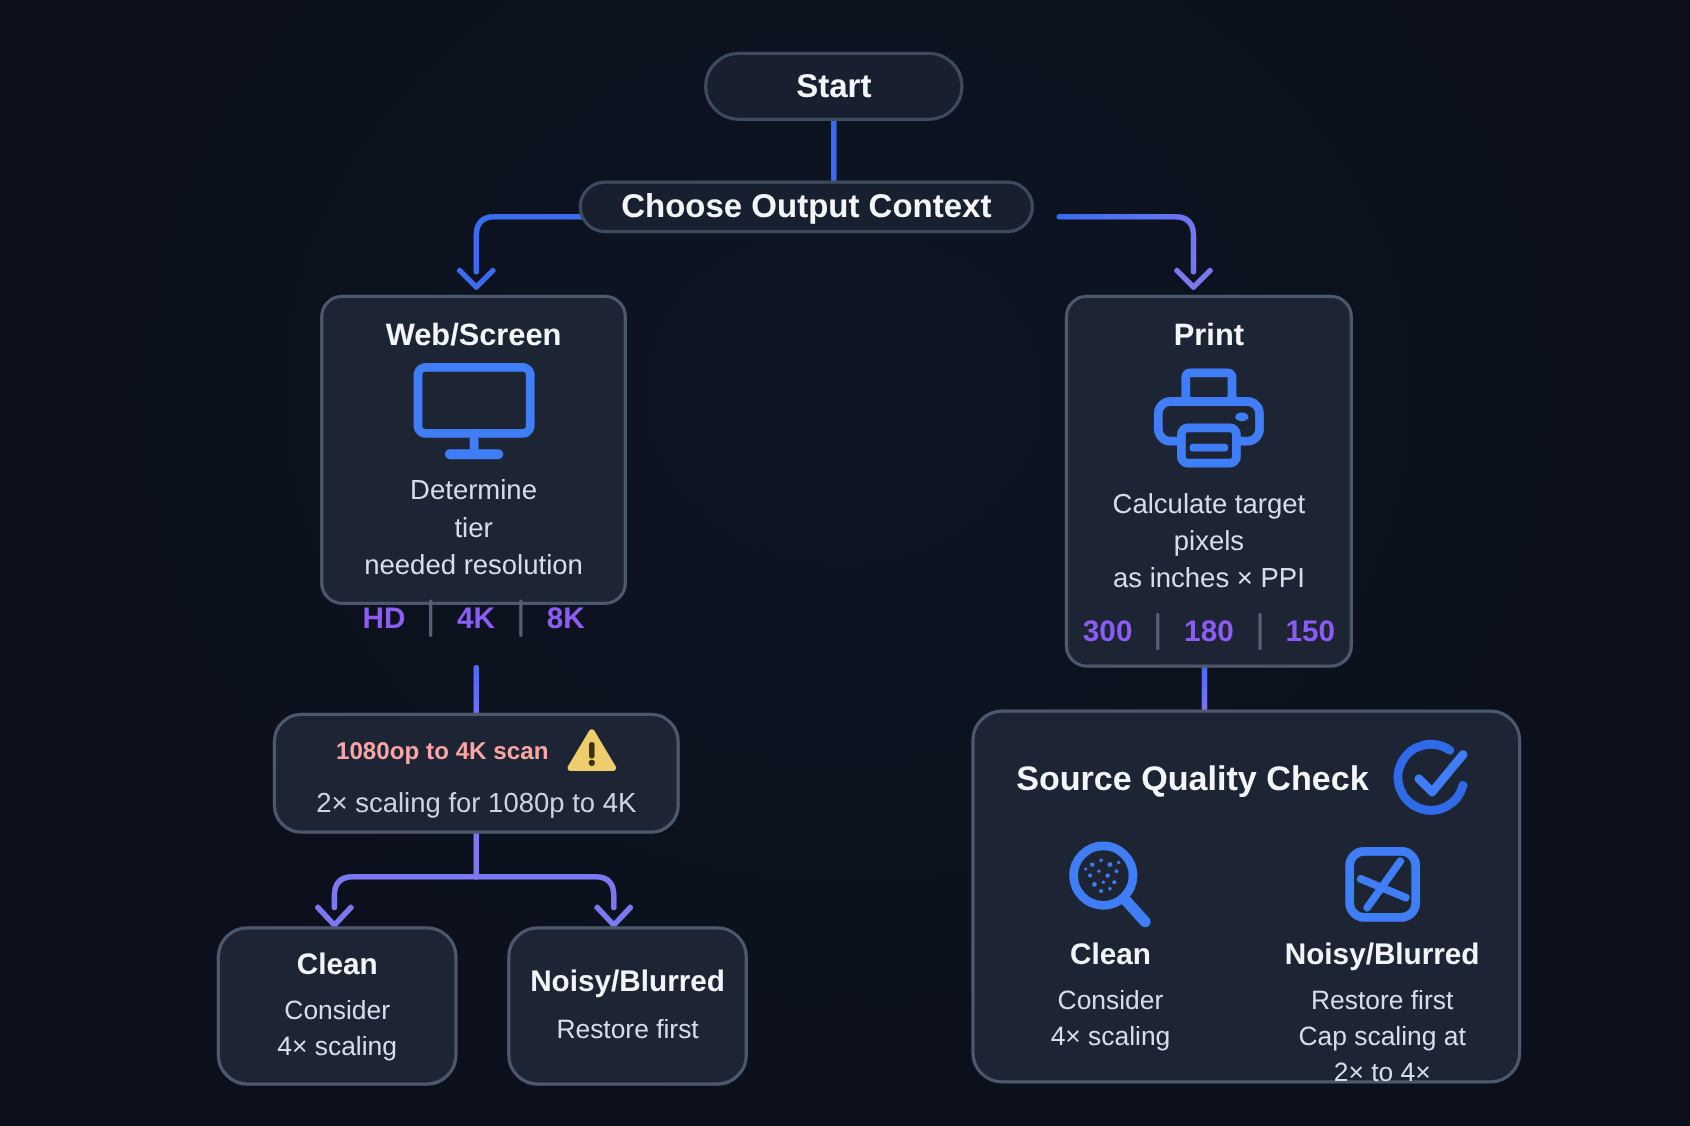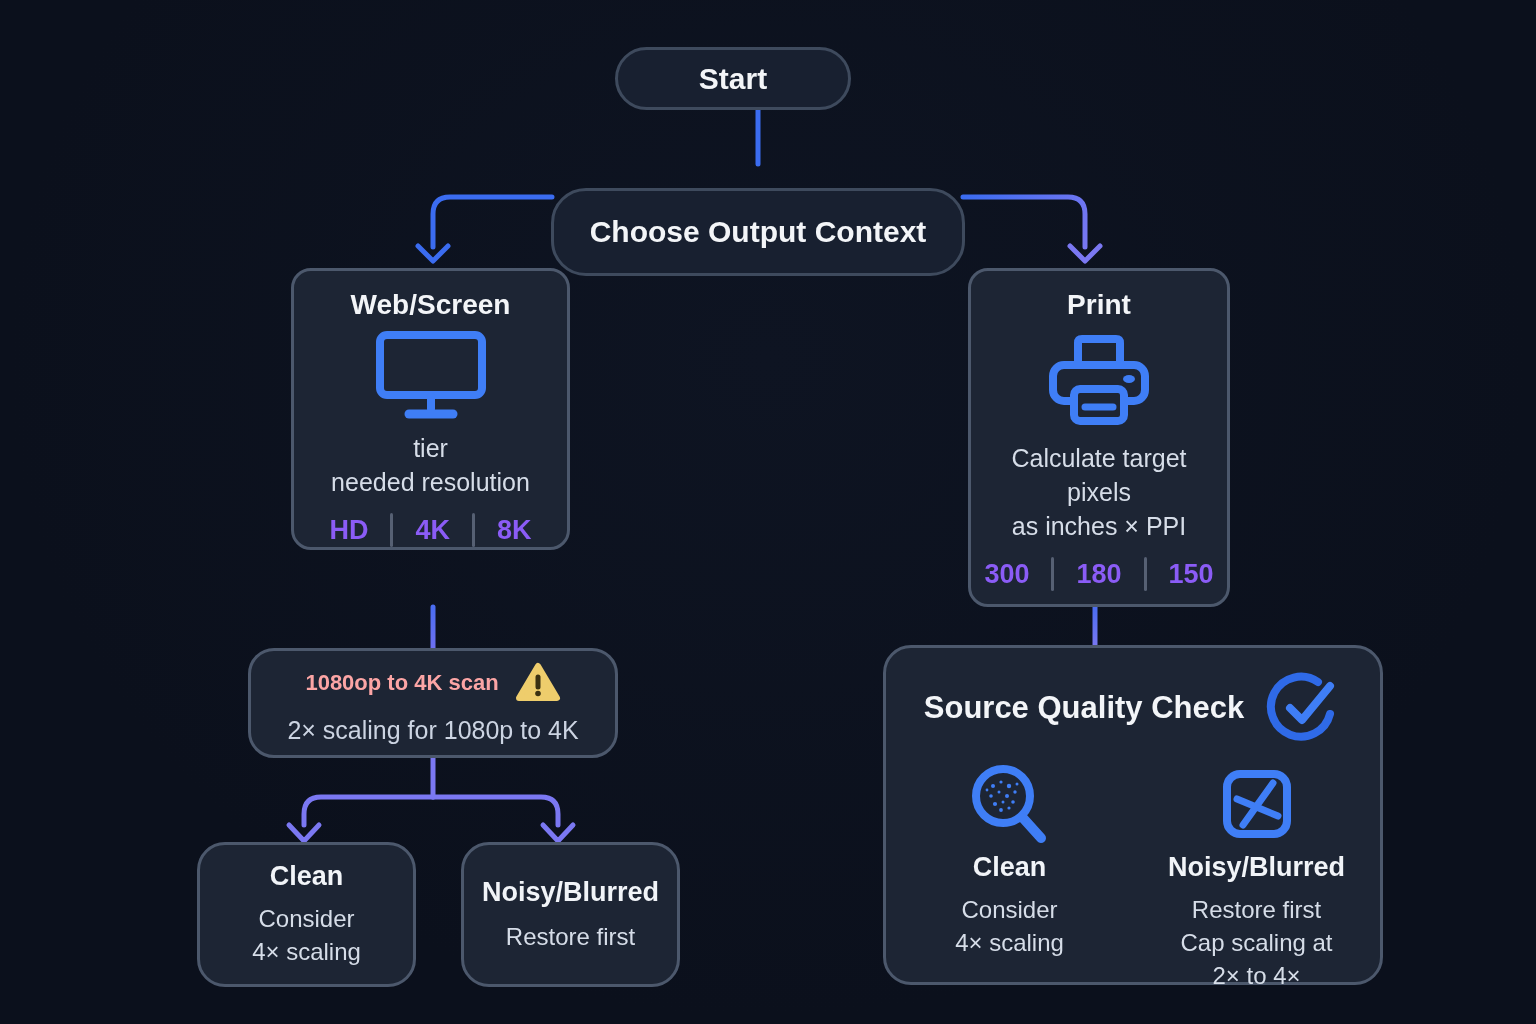--- a/index.html
+++ b/index.html
@@ -62,38 +62,39 @@
       <path d="M 433 607 L 433 648" stroke="url(#gradDownL)"></path>
       <path d="M 1095 607 L 1095 646" stroke="url(#gradDownR)"></path>
       <path d="M 433 758 L 433 797" stroke="#7b78f2"></path>
       <path d="M 433 797 L 321 797 Q 304 797 304 814 L 304 825" stroke="#7b78f2"></path>
       <path d="M 289 825 L 304 841 L 319 825" stroke="#7b78f2"></path>
       <path d="M 433 797 L 541 797 Q 558 797 558 814 L 558 825" stroke="#7b78f2"></path>
       <path d="M 543 825 L 558 841 L 573 825" stroke="#7b78f2"></path>
     </g>
   </svg>
 
-  <div class="node pill" style="left:615px;top:47px;width:236px;height:63px;border-radius:32px;">
+  <div class="node pill" style="left:640px;top:47px;width:236px;height:63px;border-radius:32px;">
     <span class="pill-label">Start</span>
   </div>
 
-  <div class="node pill" style="left:551px;top:164px;width:414px;height:88px;border-radius:35px;margin-top:24px;">
+  <div class="node pill" style="left:526px;top:164px;width:414px;height:48px;border-radius:35px;">
     <span class="pill-label">Choose Output Context</span>
   </div>
 
   <div class="node" style="left:291px;top:268px;width:279px;height:282px;border-radius:20px;padding-top:18px;">
     <div class="box-title">Web/Screen</div>
     <div class="icon-wrap" style="height:104px;margin-top:8px;">
       <svg width="112" height="92" viewBox="0 0 112 92" fill="none">
         <rect x="5" y="5" width="102" height="60" rx="7" stroke="#3f7ef6" stroke-width="8"></rect>
         <line x1="56" y1="67" x2="56" y2="79" stroke="#3f7ef6" stroke-width="8" stroke-linecap="round"></line>
         <line x1="34" y1="84" x2="78" y2="84" stroke="#3f7ef6" stroke-width="9" stroke-linecap="round"></line>
       </svg>
     </div>
     <div style="margin-top:8px;">
+      <div class="desc-line">Determine</div>
       <div class="desc-line">tier</div>
       <div class="desc-line">needed resolution</div>
     </div>
     <div class="tier-row">
       <span class="tier">HD</span>
       <span class="tier-divider"></span>
       <span class="tier">4K</span>
       <span class="tier-divider"></span>
       <span class="tier">8K</span>
     </div>

